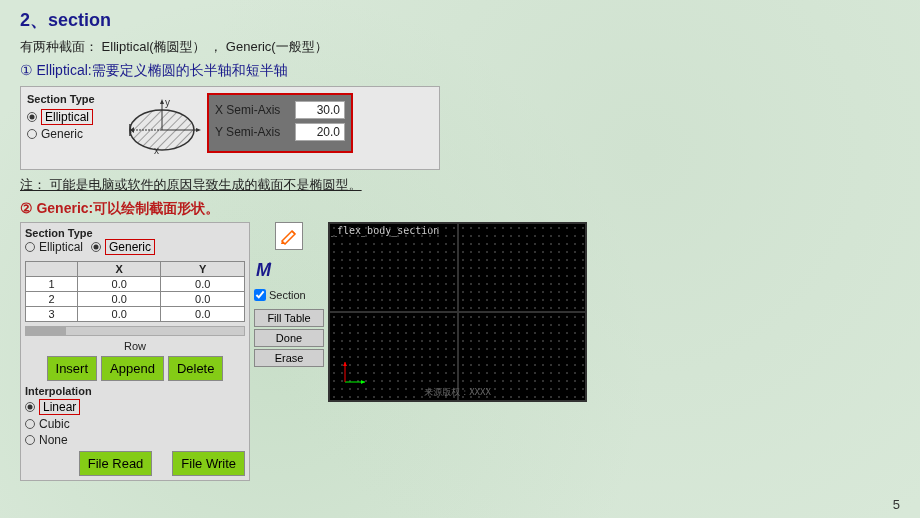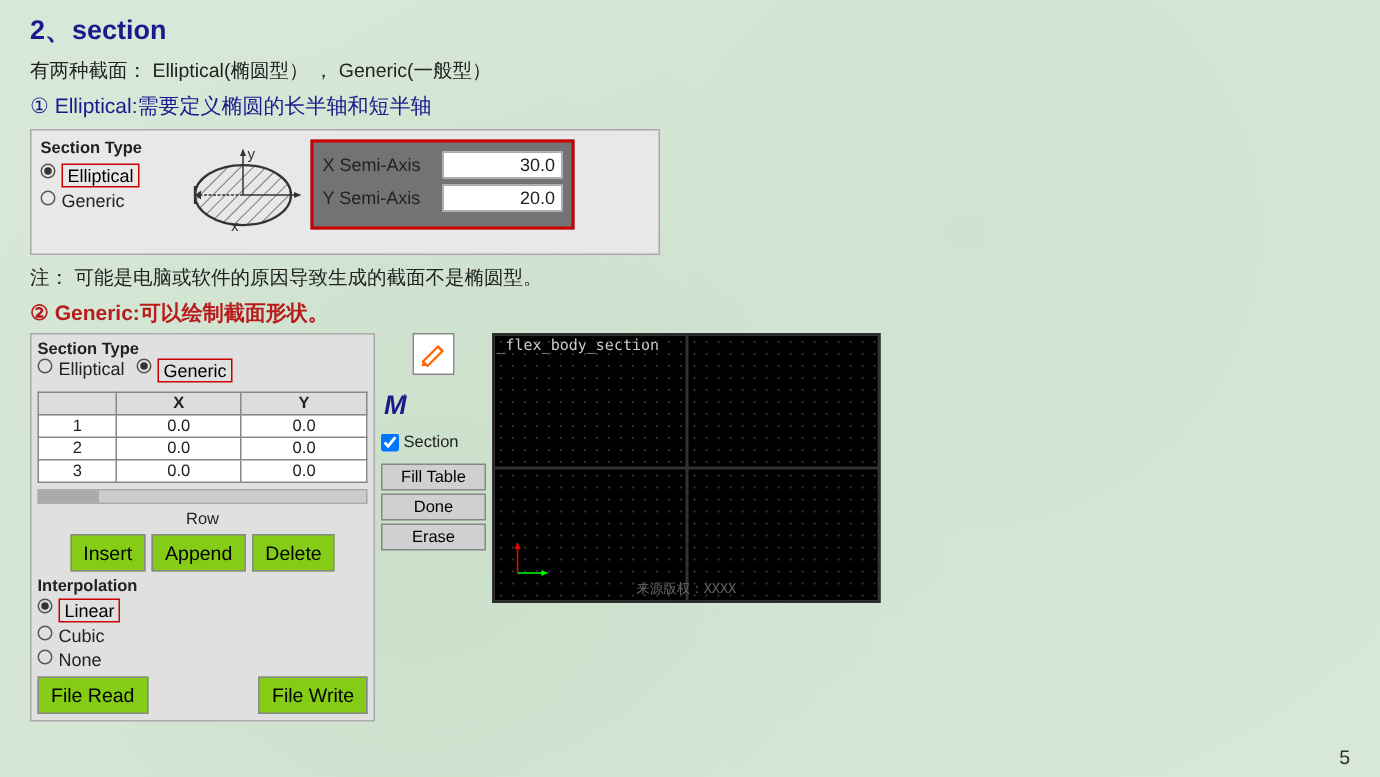--- a/index.html
+++ b/index.html
@@ -49,20 +49,21 @@
       min-width: 90px;
       font-size: 12px;
     }
     .section-type-panel .label {
       font-size: 11px;
       font-weight: bold;
       margin-bottom: 4px;
     }
     .radio-option {
       display: flex;
+      align-items: center;
       margin-bottom: 2px;
       font-size: 12px;
     }
     .radio-circle {
       width: 10px;
       height: 10px;
       border-radius: 50%;
       border: 1px solid #555;
       margin-right: 4px;
       display: inline-block;
@@ -100,31 +101,32 @@
     .axis-row {
       display: flex;
       align-items: center;
       margin-bottom: 4px;
     }
     .axis-label {
       width: 80px;
       font-size: 12px;
     }
     .axis-value {
-      width: 80px;
+      width: 50px;
       background: #fff;
       border: 1px solid #aaa;
       padding: 1px 4px;
       font-size: 12px;
       text-align: right;
     }
     .note {
       font-size: 13px;
       color: #222;
       margin: 4px 0 6px 0;
+      text-decoration: underline;
     }
     .generic-section {
       font-size: 14px;
       font-weight: bold;
       color: #b91c1c;
       margin-bottom: 4px;
     }
     .generic-demo {
       display: flex;
       align-items: flex-start;
@@ -171,22 +173,22 @@
     }
     .small-btn {
       background: #84cc16;
       border: 1px solid #888;
       font-size: 13px;
       padding: 4px 8px;
       cursor: pointer;
     }
     .file-buttons {
       display: flex;
-      gap: 4px;
-      justify-content: space-between;
+      gap: 20px;
+      justify-content: flex-end;
       margin-top: 4px;
     }
     .draw-panel {
       display: flex;
       flex-direction: column;
       gap: 2px;
       min-width: 60px;
     }
     .draw-icon {
       width: 28px;

